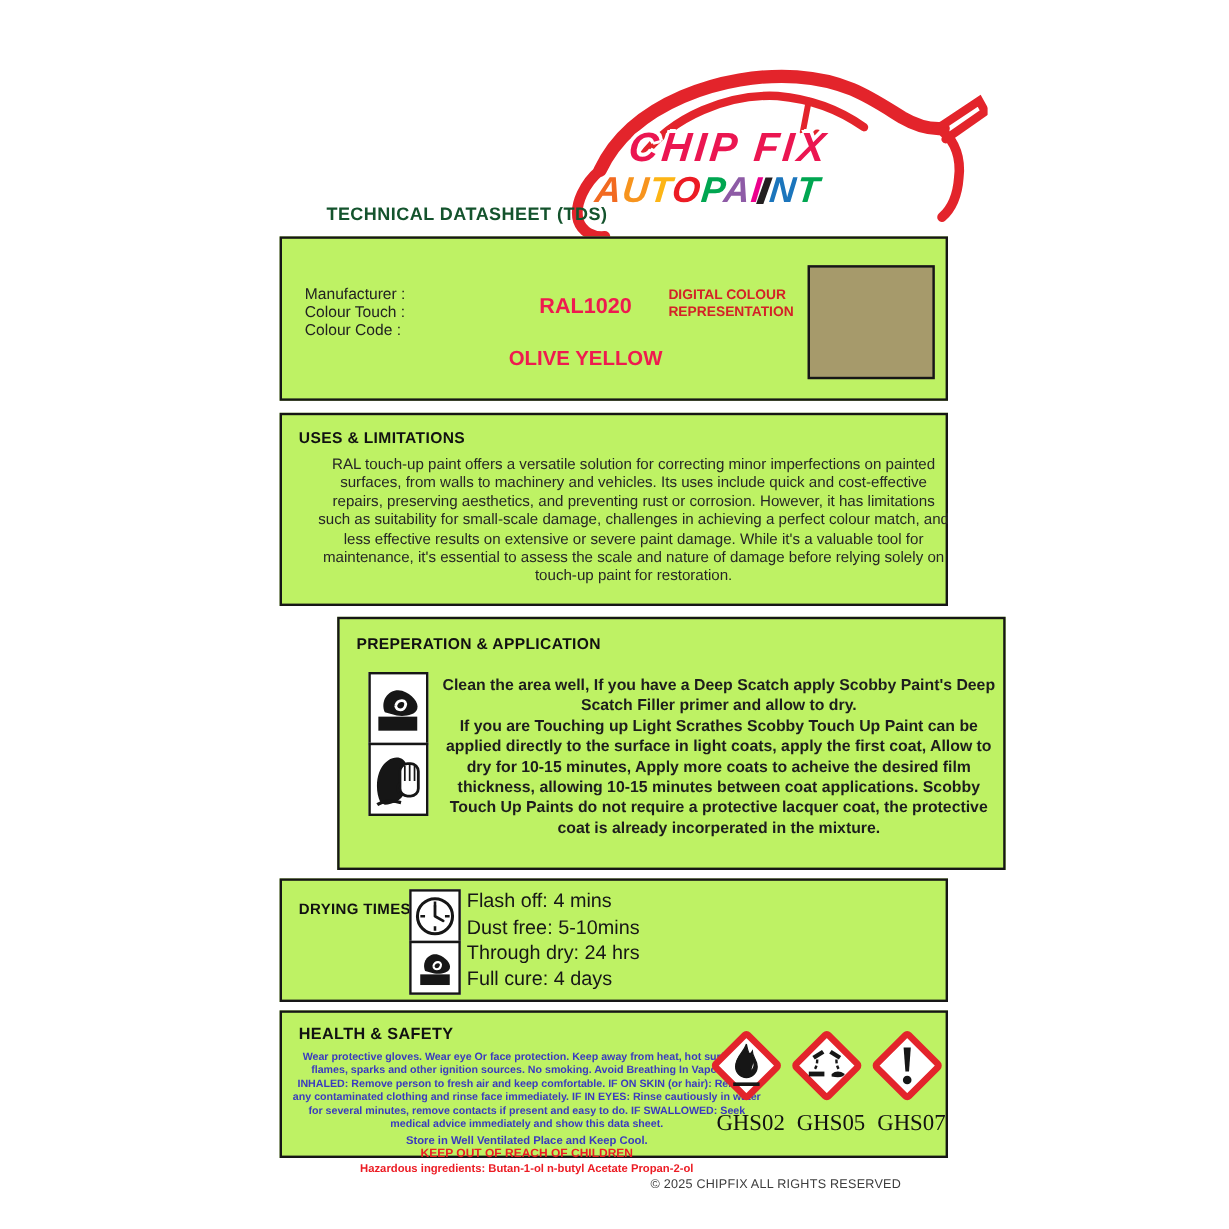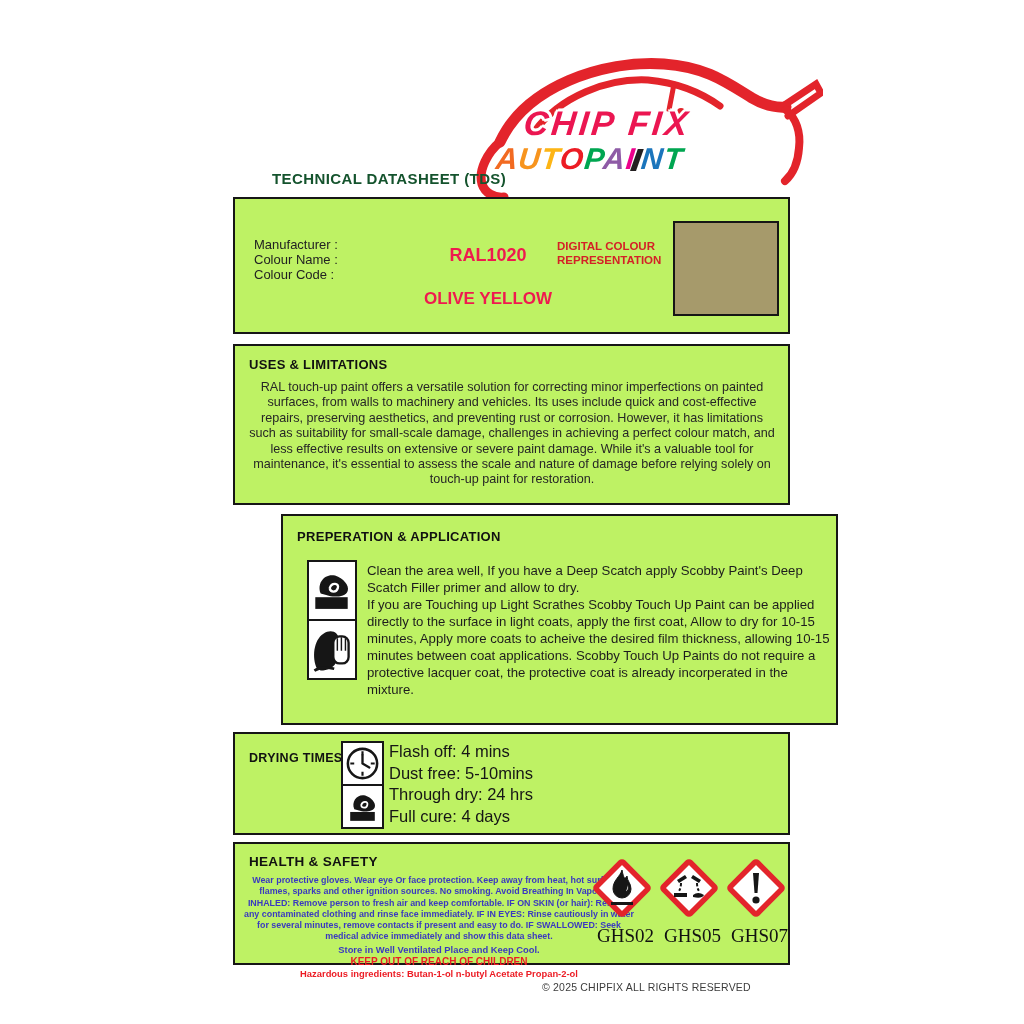--- a/index.html
+++ b/index.html
@@ -26,26 +26,26 @@
   #box-prep{top:514px;height:211px;margin-left:48px;}
   #box-dry{top:732px;height:103px;}
   #box-safety{top:842px;height:123px;}
   
   .prod-labels{left:19px;top:38px;font-size:13px;line-height:15px;color:#222;position:absolute;}
   #ral-code{left:138px;top:46px;width:230px;text-align:center;font-size:18px;font-weight:bold;position:absolute;}
   #ral-name{left:128px;top:90px;width:250px;text-align:center;font-size:17px;font-weight:bold;position:absolute;}
   #digital-label{left:322px;top:40px;width:125px;font-size:11.5px;font-weight:bold;line-height:14px;position:absolute;}
   #swatch{left:438px;top:22px;width:106px;height:95px;border:2.5px solid #161616;position:absolute;box-sizing:border-box;}
   
-  #uses-body{position:absolute;left:12px;top:34px;width:530px;text-align:center;font-size:12.6px;line-height:15.4px;color:#262626;}
+  #uses-body{position:absolute;left:28px;top:34px;width:530px;text-align:center;font-size:12.6px;line-height:15.4px;color:#262626;}
   
   .prep-icons{position:absolute;left:24px;top:44px;}
   .icon-frame{width:50px;height:61px;border:2.5px solid #161616;background:#fff;box-sizing:border-box;display:block;}
   .icon-frame + .icon-frame{margin-top:-2.5px;}
-  #prep-text{position:absolute;left:84px;top:46px;width:464px;font-size:13.2px;line-height:17px;color:#1d1d1d;font-weight:400;}
+  #prep-text{position:absolute;left:84px;top:46px;width:464px;text-align:center;font-size:13.2px;line-height:17px;color:#1d1d1d;font-weight:700;}
   
   .dry-icons{position:absolute;left:106px;top:7px;}
   .dry-frame{width:43px;height:45px;border:2px solid #161616;background:#fff;box-sizing:border-box;display:block;}
   .dry-frame + .dry-frame{margin-top:-2px;}
   #dry-times{position:absolute;left:154px;top:7px;font-size:16.5px;line-height:21.5px;color:#161616;}
   #dry-thickness{position:absolute;left:328px;top:15px;width:222px;font-size:14.8px;color:#161616;}
   
   #hs-body{position:absolute;left:8px;top:31px;width:392px;text-align:center;font-size:8.9px;font-weight:bold;line-height:11.3px;}
   .hs-line{position:absolute;left:8px;width:392px;text-align:center;font-weight:bold;}
   #hs-storage{top:100px;font-size:9.4px;}
@@ -74,21 +74,21 @@
   </svg>
   <div class="logo-line" id="chipfix" style="color: rgb(235, 22, 81);">CHIP FIX</div>
   <div class="logo-line" id="autopaint"><span style="color: rgb(242, 106, 33);">A</span><span style="color: rgb(247, 148, 30);">U</span><span style="color: rgb(253, 181, 21);">T</span><span style="color: rgb(236, 28, 36);">O</span><span style="color: rgb(0, 166, 81);">P</span><span style="color: rgb(142, 91, 166);">A</span><span style="color: rgb(236, 0, 140);">I</span><span class="nbar" style="background: rgb(35, 31, 32);"></span><span style="color: rgb(27, 117, 188);">N</span><span style="color: rgb(0, 166, 81);">T</span></div>
 </div>
 
 <div class="abs" id="tds-title">TECHNICAL DATASHEET  (TDS)</div>
 
 <div class="box" id="box-product">
   <div class="prod-labels">
     <div>Manufacturer :</div>
-    <div>Colour Name :</div>
+    <div>Colour Touch :</div>
     <div>Colour Code :</div>
   </div>
   <div id="ral-code" style="color: rgb(239, 26, 79);">RAL1020</div>
   <div id="ral-name" style="color: rgb(239, 26, 79);">OLIVE YELLOW</div>
   <div id="digital-label" style="color: rgb(212, 33, 39);">DIGITAL COLOUR REPRESENTATION</div>
   <div id="swatch" style="background: rgb(166, 154, 107);"></div>
 </div>
 
 <div class="box" id="box-uses">
   <div class="box-title" style="top:11px">USES &amp; LIMITATIONS</div>

